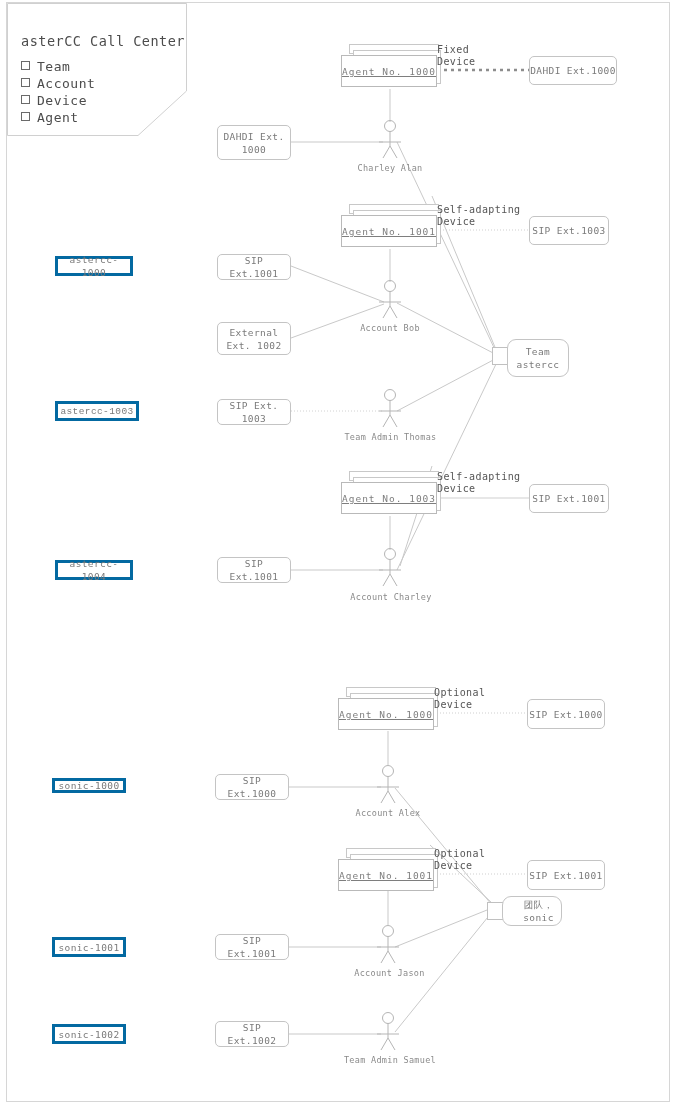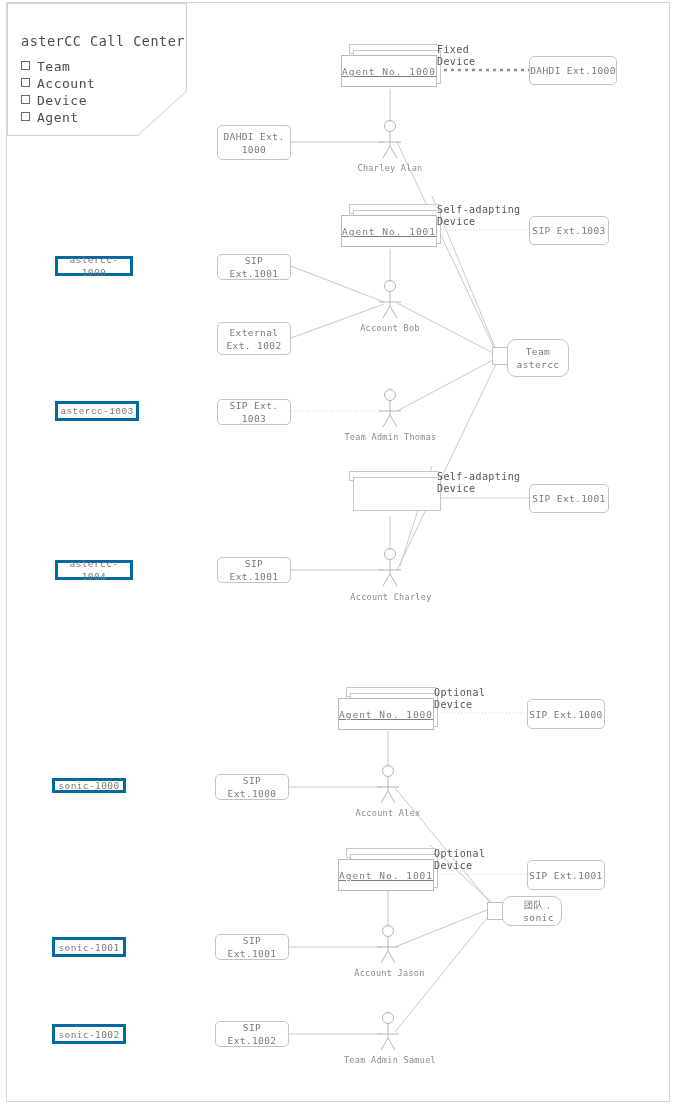--- a/index.html
+++ b/index.html
@@ -340,20 +340,23 @@
   <div class="node team-box" style="left:507px; top:339px; width:62px; height:38px;">
     <div>
       <div>Team</div>
       <div>astercc</div>
     </div>
   </div>
 
   <div class="agent-wrap" style="left:341px; top:471px; width:100px; height:47px;">
     <div class="agent-shadow-a" style="left:8px; top:0; width:90px; height:10px;"></div>
     <div class="agent-shadow-b" style="left:12px; top:6px; width:88px; height:34px;"></div>
+    <div class="agent-main" style="left:0; top:11px; width:96px; height:32px;">
+      <span>Agent No. 1003</span>
+    </div>
   </div>
   <div class="edge-label" style="left:437px; top:471px;">
     <div>Self-adapting</div>
     <div>Device</div>
   </div>
   <div class="node ext-box" style="left:529px; top:484px; width:80px; height:29px;">
     <span>SIP Ext.1001</span>
   </div>
 
   <div class="node dev-box" style="left:55px; top:560px; width:78px; height:20px;">

